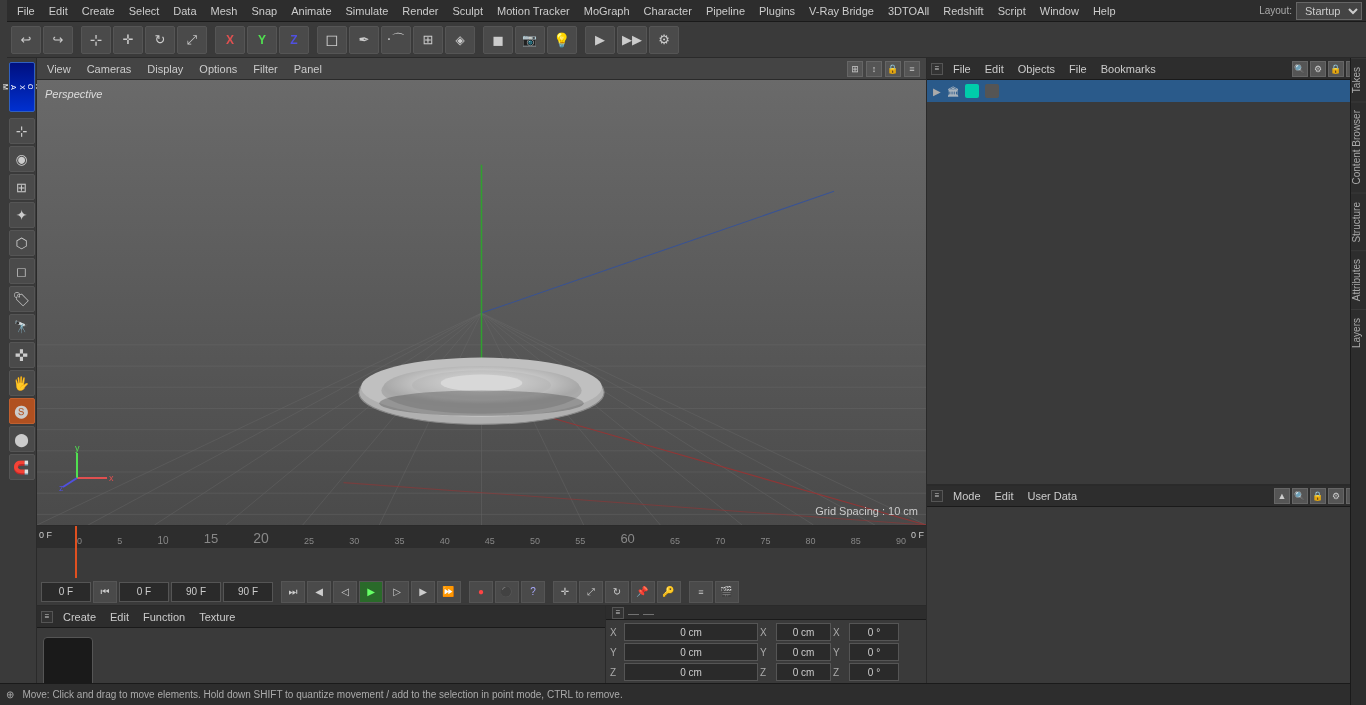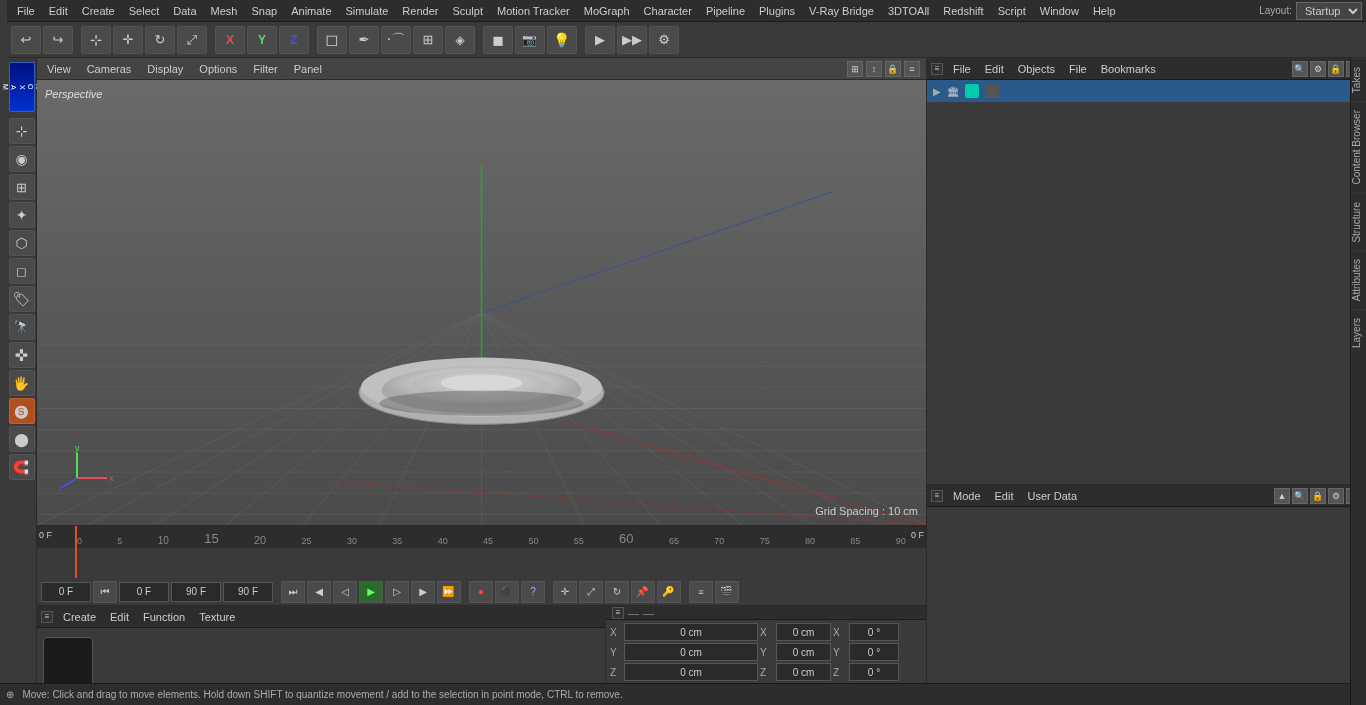--- a/index.html
+++ b/index.html
@@ -270,21 +270,21 @@
         <div id="timeline-ruler" style="height:22px; background:#2d2d2d; position:relative; overflow:hidden; display:flex; align-items:center; padding:0;">
 
           <span style="position:absolute; left:2px; font-size:9px; color:#ccc; top:4px;">0 F</span>
 
           <div style="position:absolute; left:40px; right:20px; display:flex; align-items:flex-end; height:100%;">
             <div style="display:flex; width:100%; justify-content:space-between; align-items:flex-end; padding-bottom:2px;">
               <span style="font-size:9px; color:#888;">0</span>
               <span style="font-size:9px; color:#888;">5</span>
               <span style="font-size:10px; color:#888;">10</span>
               <span style="font-size:13px; color:#888;">15</span>
-              <span style="font-size:11px; color:#888;">20</span>
+              <span style="font-size:14px; color:#888;">20</span>
               <span style="font-size:9px; color:#888;">25</span>
               <span style="font-size:9px; color:#888;">30</span>
               <span style="font-size:9px; color:#888;">35</span>
               <span style="font-size:9px; color:#888;">40</span>
               <span style="font-size:9px; color:#888;">45</span>
               <span style="font-size:9px; color:#888;">50</span>
               <span style="font-size:9px; color:#888;">55</span>
               <span style="font-size:13px; color:#888;">60</span>
               <span style="font-size:9px; color:#888;">65</span>
               <span style="font-size:9px; color:#888;">70</span>

